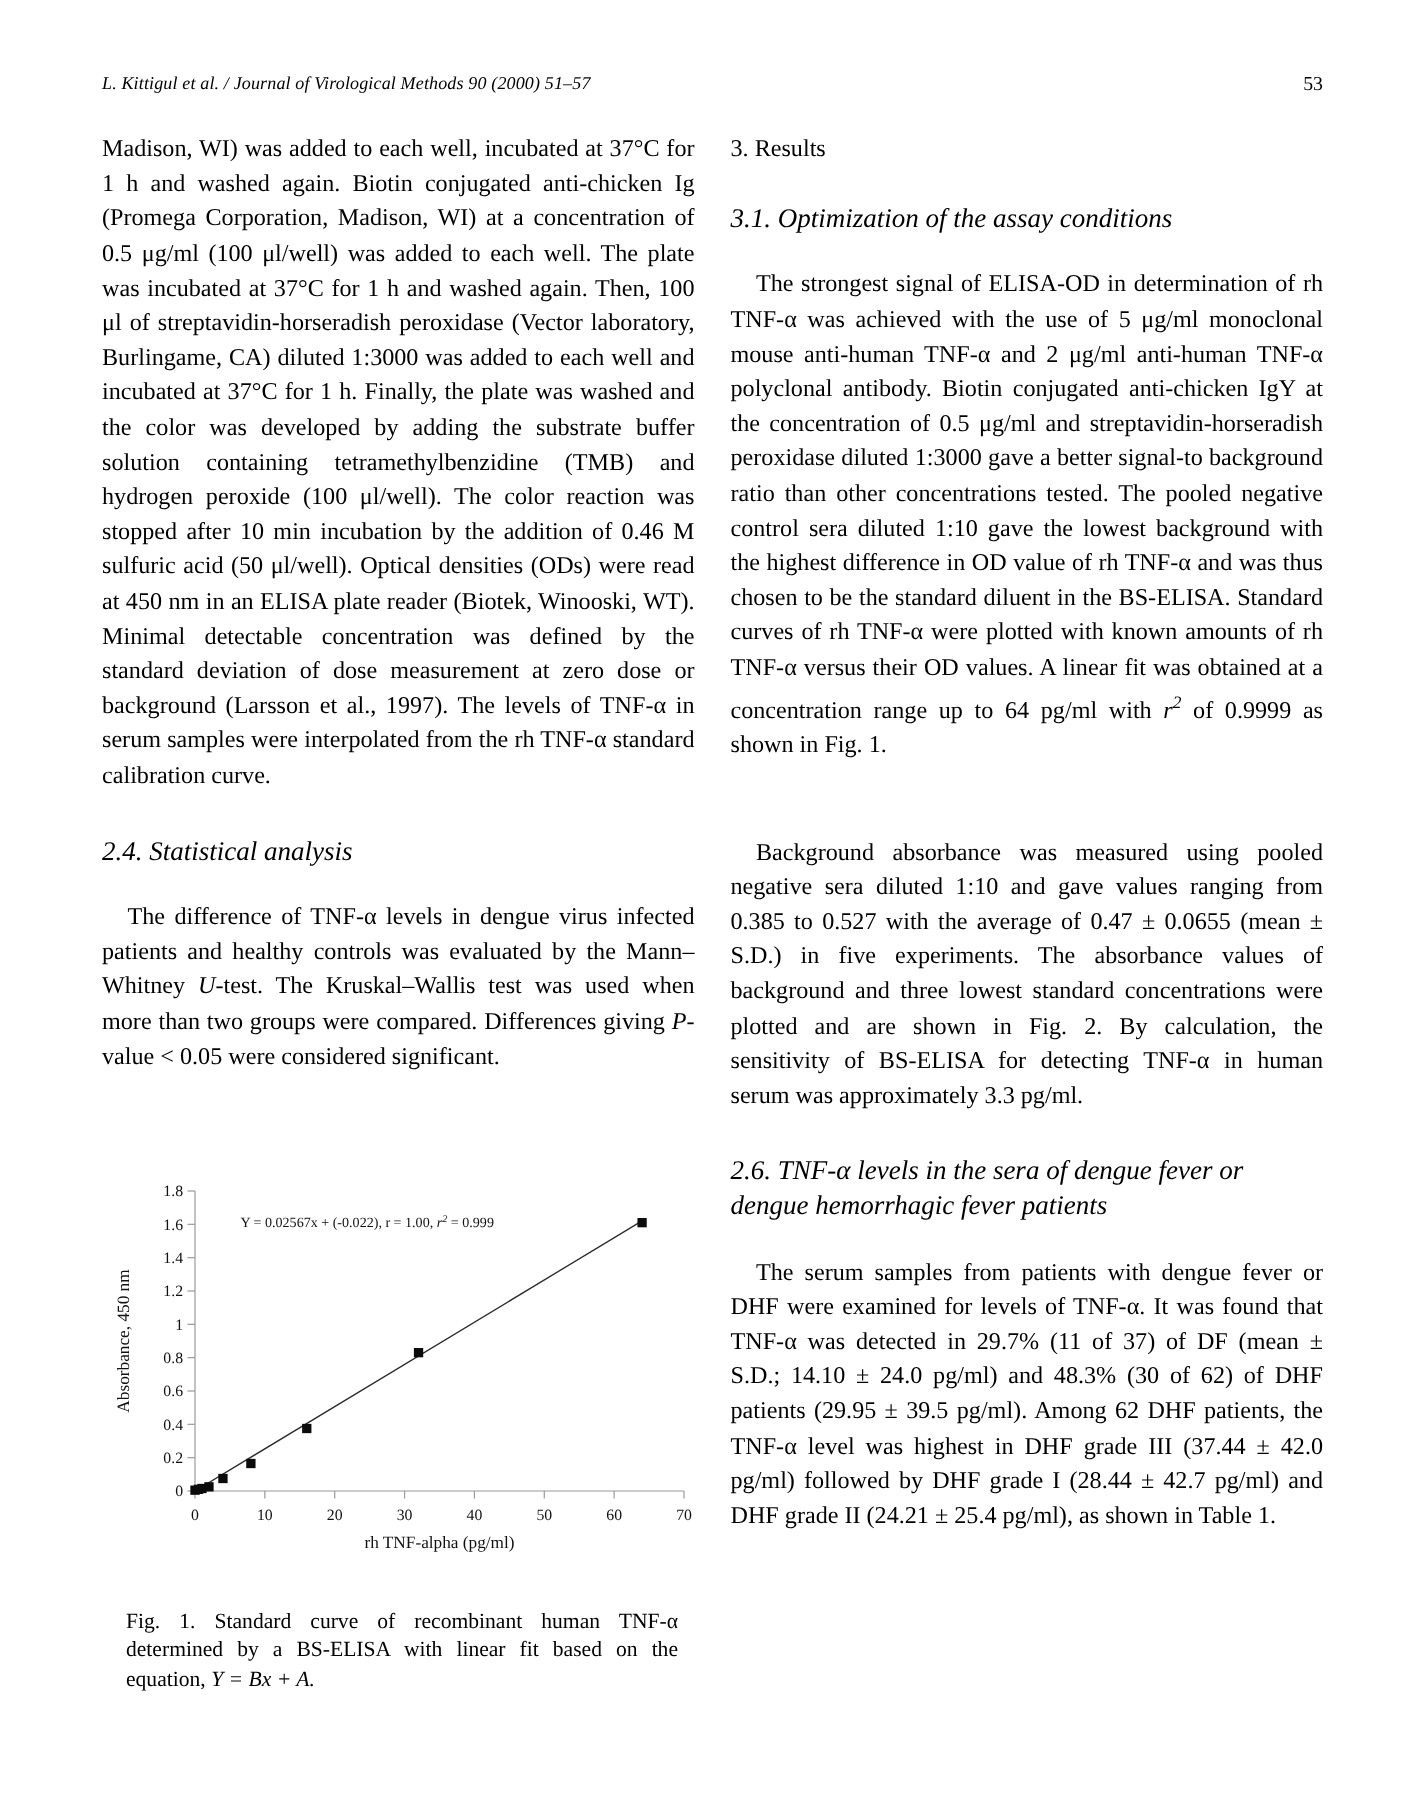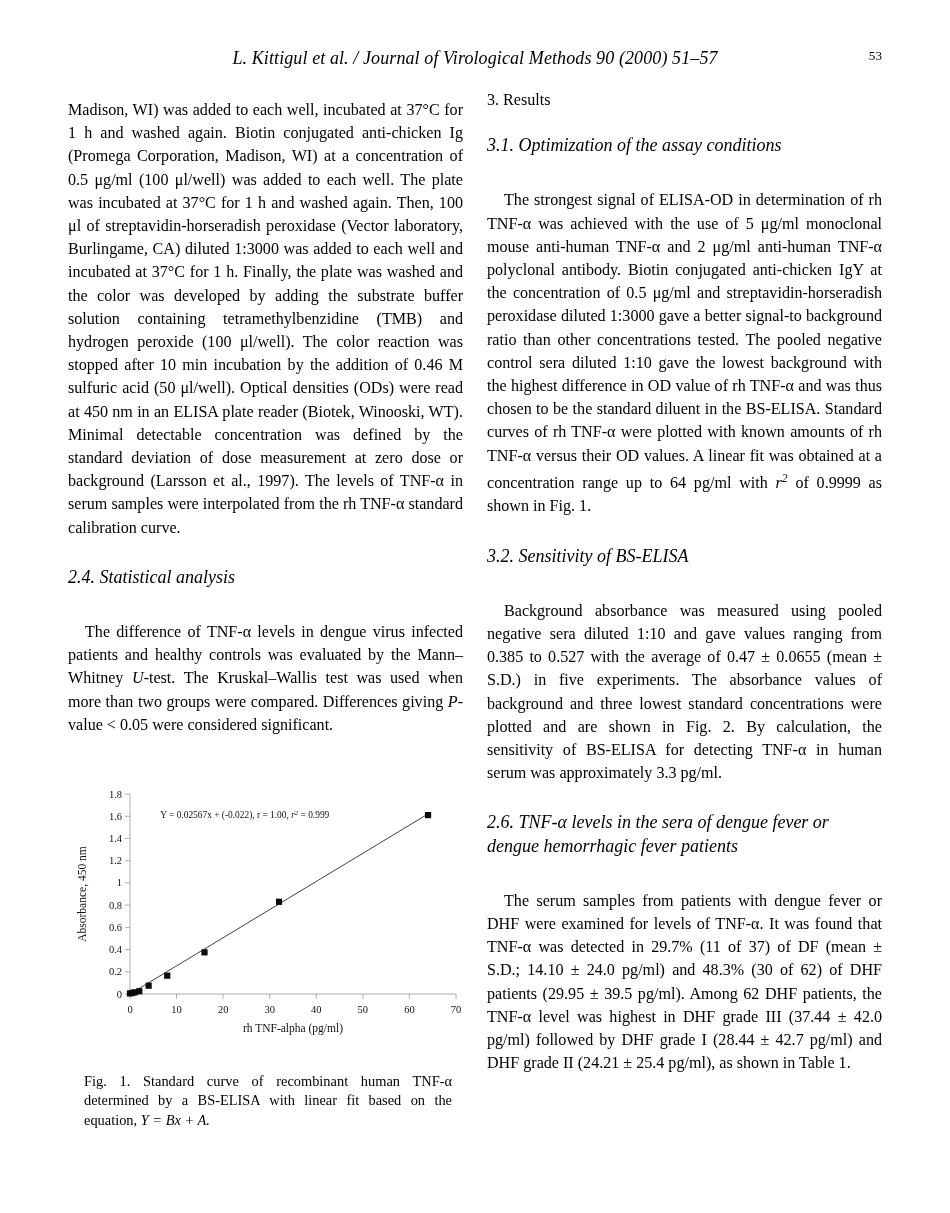--- a/index.html
+++ b/index.html
@@ -28,44 +28,44 @@
     position: absolute;
     left: 68px;
     top: 48px;
     width: 814px;
     height: 18px;
   }
   .running-head-title {
     position: absolute;
     left: 0; top: 0;
     width: 814px;
-    text-align: center;
+    text-align: left;
     font-style: italic;
-    font-size: 18px;
+    font-size: 12px;
     letter-spacing: 0.1px;
     white-space: nowrap;
   }
   .running-head-page {
     position: absolute;
     right: 0;
     top: 0;
     font-size: 13.2px;
   }
 
   
   .col {
     position: absolute;
     top: 88px;
     width: 395px;
   }
   .col-left  { left: 68px; }
   .col-right { left: 487px; }
 
   p.body {
-    margin: 10px 0 0 0;
+    margin: 0 0 0 0;
     font-size: 16.1px;
     line-height: 23.2px;
     text-align: justify;
     text-justify: inter-word;
     hyphens: manual;
   }
   p.body.indent { text-indent: 17px; }
 
   h2.sec {
     margin: 0;
@@ -220,21 +220,20 @@
     <div class="gap-l"></div>
 
     <h3 class="subsec">3.1. Optimization of the assay conditions</h3>
 
     <div class="gap-m"></div>
 
     <p class="body indent"><span>The strongest signal of ELISA-OD in determination of rh TNF-α was achieved with the use of 5 μg/ml monoclonal mouse anti-human TNF-α and 2 μg/ml anti-human TNF-α polyclonal antibody. Biotin conjugated anti-chicken IgY at the concentration of 0.5 μg/ml and streptavidin-horseradish peroxidase diluted 1:3000 gave a better signal-to background ratio than other concentrations tested. The pooled negative control sera diluted 1:10 gave the lowest background with the highest difference in OD value of rh TNF-α and was thus chosen to be the standard diluent in the BS-ELISA. Standard curves of rh TNF-α were plotted with known amounts of rh TNF-α versus their OD values. A linear fit was obtained at a concentration range up to 64 pg/ml with </span><span class="ital">r</span><sup class="r2">2</sup><span> of 0.9999 as shown in Fig. 1.</span></p>
 
     <div class="gap-xl"></div>
 
-    <h3 class="subsec">3.2. Sensitivity of BS-ELISA</h3>
 
     <div class="gap-m"></div>
 
     <p class="body indent">Background absorbance was measured using pooled negative sera diluted 1:10 and gave values ranging from 0.385 to 0.527 with the average of 0.47 ± 0.0655 (mean ± S.D.) in five experiments. The absorbance values of background and three lowest standard concentrations were plotted and are shown in Fig. 2. By calculation, the sensitivity of BS-ELISA for detecting TNF-α in human serum was approximately 3.3 pg/ml.</p>
 
     <div class="gap-xl"></div>
 
     <h3 class="subsec">2.6. TNF-α levels in the sera of dengue fever or dengue hemorrhagic fever patients</h3>
 
     <div class="gap-m"></div>

